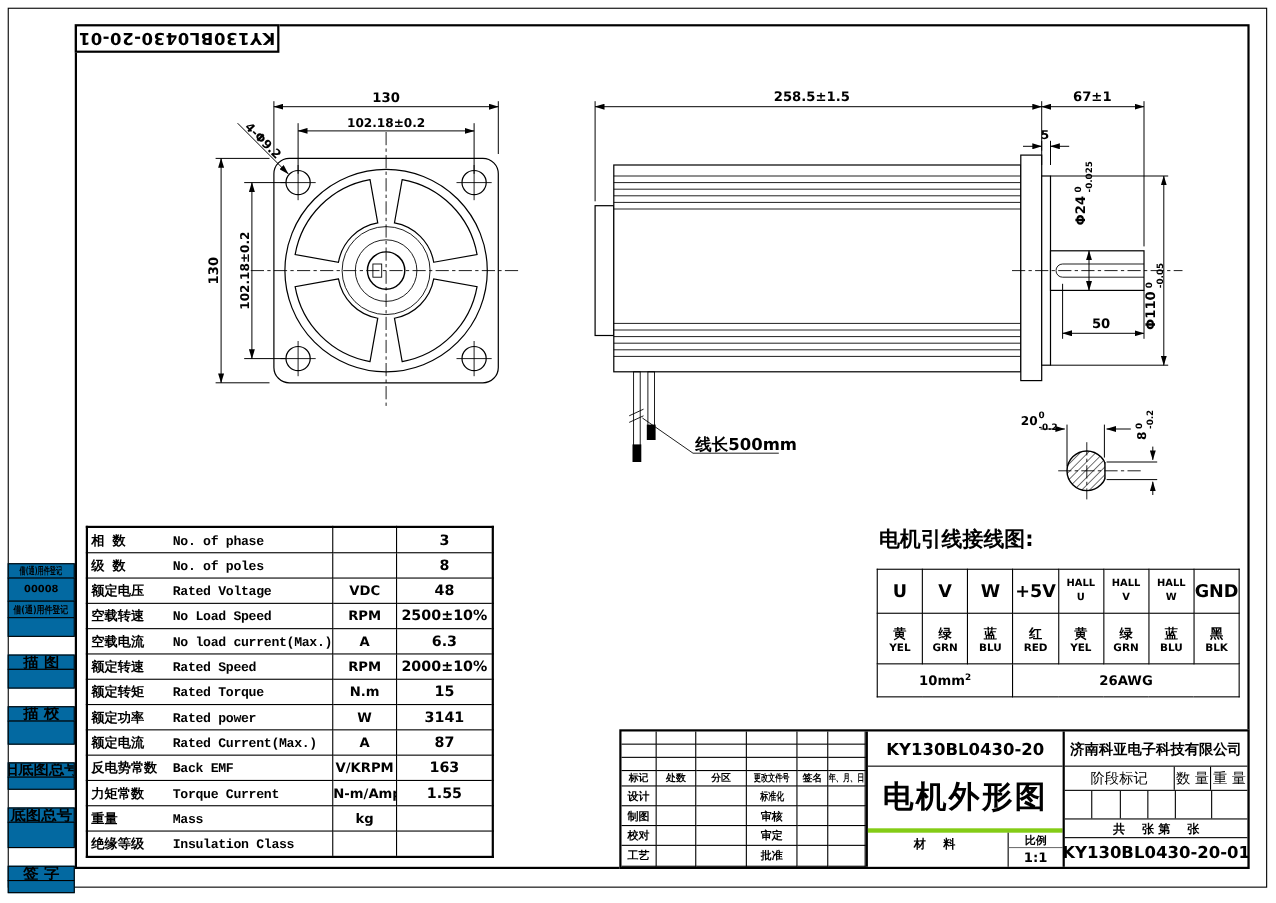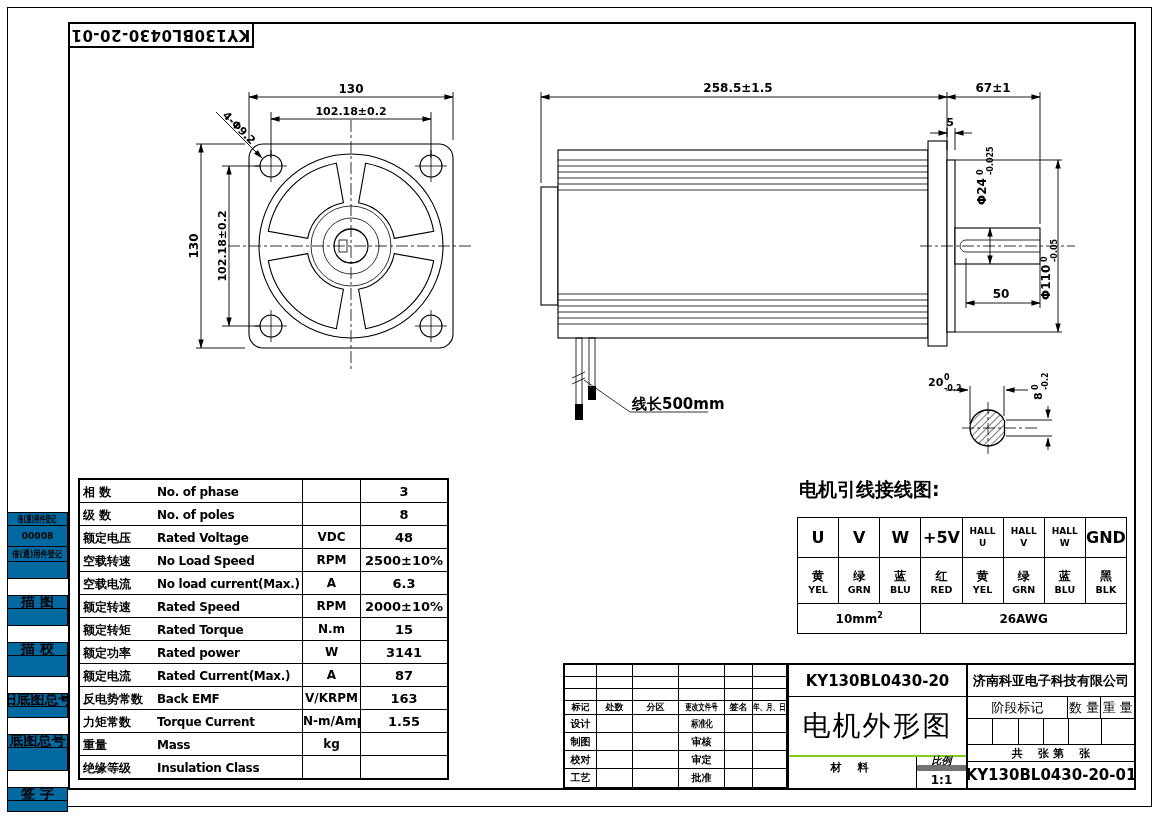--- a/index.html
+++ b/index.html
@@ -14,21 +14,21 @@
   .lrow{box-sizing:border-box;border:1px solid #000;margin-top:-1px;display:flex;align-items:center;justify-content:center;font-weight:bold;overflow:hidden;white-space:nowrap;background:#0369a1;}
   .lbl9{font-size:14px;margin-top:16px;}
   .sq55{font-size:9px;transform:scaleX(.62);}
   .sq80{font-size:9px;transform:scaleX(.80);}
   
   table{border-collapse:collapse;}
   .spec{left:78px;top:478px;}
   .spec table{width:365px;table-layout:fixed;}
   .spec td{border:1px solid #000;height:22px;padding:0;font-weight:bold;overflow:hidden;white-space:nowrap;}
   .spec table{border:2px solid #000;}
-  .spec .c-lab{width:222px;}
+  .spec .c-lab{width:222px;font-family:Liberation Mono, monospace;}
   .spec .c-unit{width:57px;text-align:center;font-size:12px;margin-left:12px;}
   .spec .c-val{width:86px;text-align:center;font-size:13px;}
   .spec .cn{display:inline-block;width:74px;padding-left:3px;font-size:12px;letter-spacing:0;}
   .spec .en{font-size:12px;letter-spacing:-.3px;}
   
   .wiring-title{left:799px;top:477px;font-weight:bold;font-size:19px;white-space:nowrap;}
   .wiring{left:797px;top:517px;}
   .wiring table{width:330px;table-layout:fixed;border:1px solid #000;}
   .wiring td{border:1px solid #000;text-align:center;vertical-align:middle;font-weight:bold;padding:0;overflow:hidden;}
   .wiring .hrow td{height:39px;font-size:16px;white-space:pre-line;}
@@ -39,23 +39,23 @@
   .wiring .grow td{height:29px;font-size:12px;}
   .wiring sup{font-size:8px;}
   
   .tblock{left:563px;top:663px;width:573px;height:127px;border:2px solid #000;background:#fff;}
   .rev{left:0;top:0;width:222px;height:123px;display:grid;grid-template-columns:32px 36px 46px 46px 28px 34px;grid-template-rows:12px 12px 12px 14px 18px 18px 18px 19px;}
   .rev .cell{border-right:1px solid #000;border-bottom:1px solid #000;display:flex;align-items:center;justify-content:center;font-weight:bold;font-size:10px;white-space:nowrap;overflow:hidden;}
   .rev .h{font-size:9px;}
   .rev .sq{transform:scaleX(.72);}
   .mid{left:222px;top:0;width:179px;height:123px;border-left:2px solid #000;}
   .mid .r1{left:0;top:0;width:100%;height:32px;border-bottom:1px solid #000;display:flex;align-items:center;justify-content:center;font-weight:bold;font-size:15px;}
-  .mid .r2{left:0;top:32px;width:100%;height:60px;border-bottom:2px solid #84cc16;display:flex;align-items:center;justify-content:center;font-weight:normal;font-size:28px;letter-spacing:2px;text-align:right;}
+  .mid .r2{left:0;top:32px;width:100%;height:60px;border-bottom:4px solid #84cc16;display:flex;align-items:center;justify-content:center;font-weight:bold;font-size:28px;letter-spacing:2px;text-align:right;}
   .mid .mat{left:0;top:92px;width:128px;height:31px;border-right:1px solid #000;display:flex;justify-content:center;padding-top:3px;font-weight:bold;font-size:11px;letter-spacing:6px;}
-  .mid .scl-l{left:128px;top:92px;width:49px;height:14px;border-bottom:6px solid #737373;display:flex;align-items:center;justify-content:center;font-weight:bold;font-size:10px;font-style:italic;}
+  .mid .scl-l{left:128px;top:92px;width:49px;height:14px;border-bottom:1px solid #737373;display:flex;align-items:center;justify-content:center;font-weight:bold;font-size:10px;}
   .mid .scl-v{left:128px;top:106px;width:49px;height:17px;display:flex;align-items:center;justify-content:center;font-weight:bold;font-size:12px;}
   .rgt{left:401px;top:0;width:168px;height:123px;border-left:2px solid #000;}
   .rgt .company{left:0;top:0;width:100%;height:32px;border-bottom:1px solid #000;display:flex;align-items:center;justify-content:center;font-weight:bold;font-size:13px;white-space:nowrap;}
   .rgt .hdr{left:0;top:32px;width:100%;height:22px;border-bottom:1px solid #000;display:flex;}
   .rgt .hdr div{display:flex;align-items:center;justify-content:center;font-weight:normal;font-size:13px;white-space:nowrap;}
   .rgt .emt{left:0;top:54px;width:100%;height:26px;border-bottom:1px solid #000;display:flex;}
   .rgt .emt div{border-right:1px solid #000;}
   .rgt .sheets{left:0;top:80px;width:100%;height:17px;border-bottom:1px solid #000;display:flex;align-items:center;justify-content:center;font-weight:bold;font-size:11px;white-space:pre;}
   .rgt .docno{left:0;top:97px;width:100%;height:26px;display:flex;align-items:center;justify-content:center;font-weight:bold;font-size:15px;white-space:nowrap;}
   

